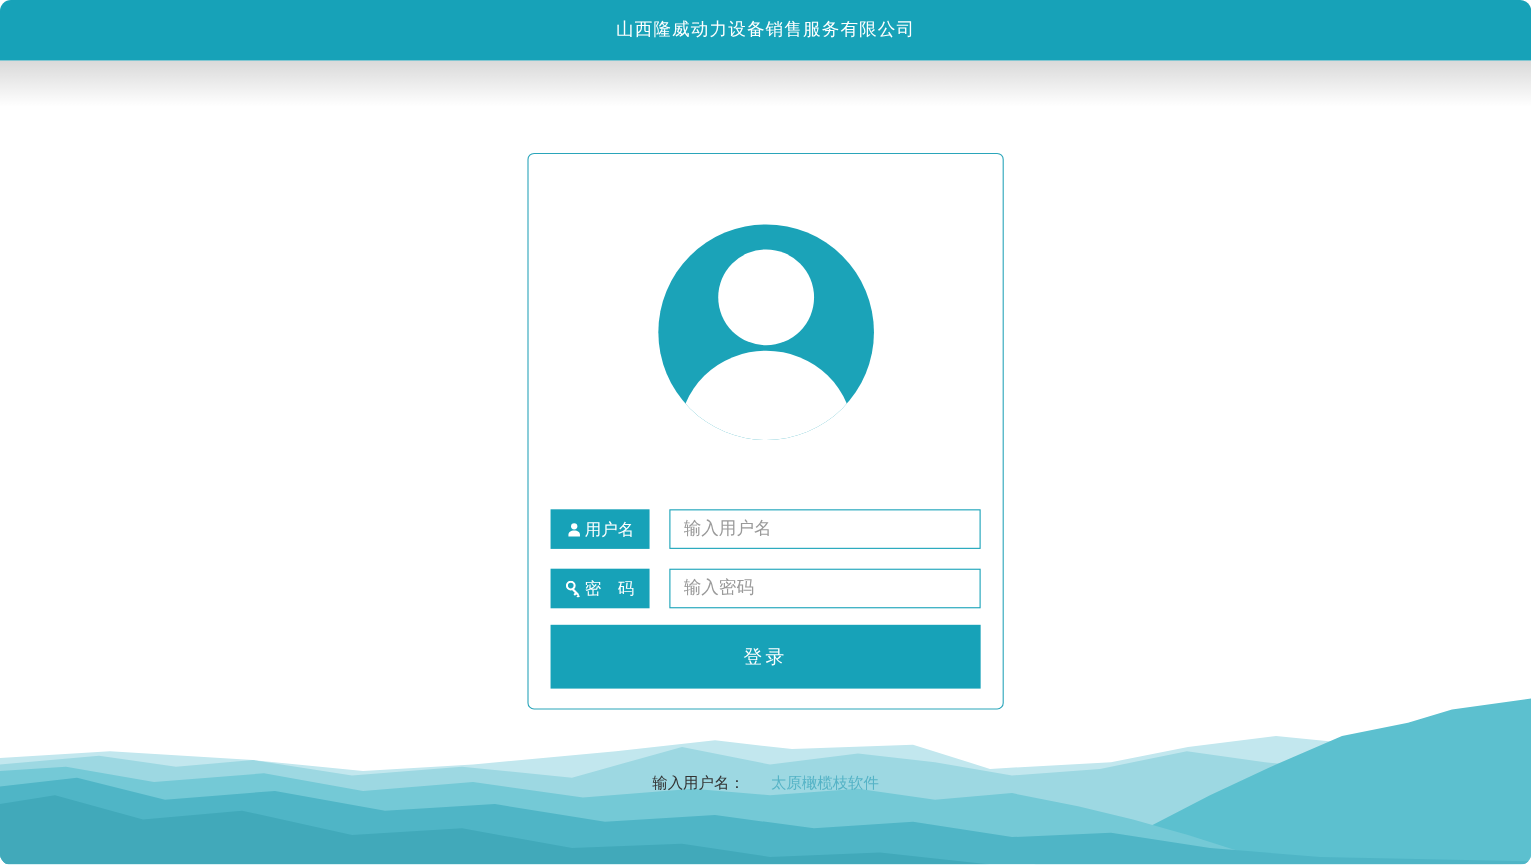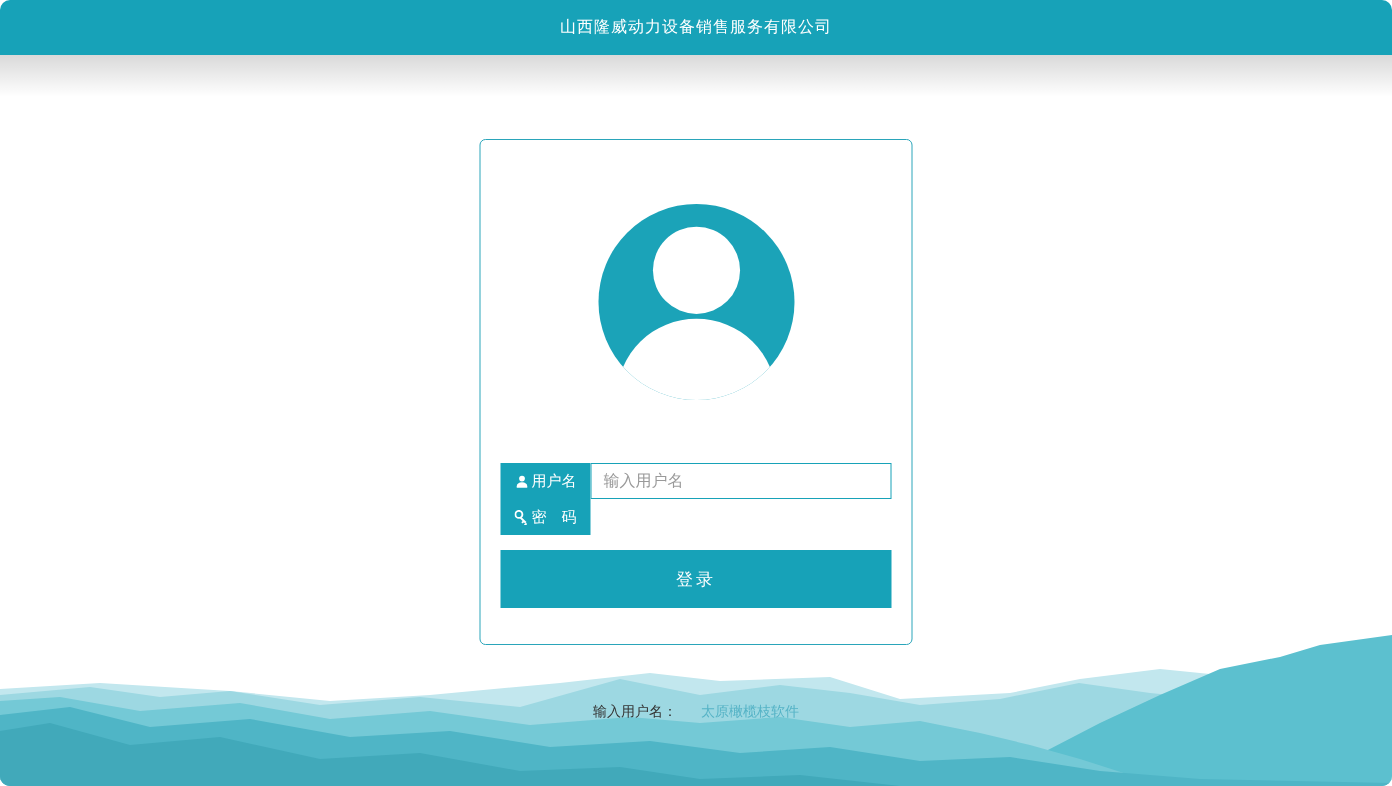--- a/index.html
+++ b/index.html
@@ -27,22 +27,22 @@
     pointer-events: none; z-index: 3;
   }
   
   .login-card {
     position: absolute; top: 139px; left: 50%; transform: translateX(-50%);
     width: 433px; height: 506px; background: #ffffff;
     border: 1px solid #2aa5ba; border-radius: 6px; z-index: 2;
   }
   .avatar-wrap { width: 198px; height: 198px; margin: 63px auto 0; }
   .login-form { margin: 62px 20px 0; }
-  .field-row { display: flex; height: 36px; }
-  .field-row + .field-row { }
+  .field-row { display: flex; height: 36px; gap: 18px; }
+  .field-row + .field-row { margin-top: 18px; }
   .field-label {
     width: 90px; background: #17a2b8; color: #ffffff;
     display: flex; align-items: center; justify-content: center; gap: 2px;
     font-size: 15px; flex: 0 0 90px;
   }
   .field-label svg { display: block; }
   .field-input {
     flex: 1; min-width: 0; border: 1px solid #17a2b8; background: #ffffff;
     padding: 16px 12px; font-size: 16px; color: #6d28d9; outline: none;
     font-family: Liberation Serif, serif;
@@ -116,20 +116,21 @@
           <span>
             <svg viewBox="0 0 24 24" width="15" height="15" aria-hidden="true">
               <circle cx="7" cy="7" r="5.6" fill="none" stroke="#ffffff" stroke-width="3"></circle>
               <rect x="10" y="10.2" width="13" height="3.2" fill="#ffffff" transform="rotate(45 10 10.2)"></rect>
               <rect x="14.2" y="16.4" width="3" height="4.6" fill="#ffffff" transform="rotate(45 14.2 16.4)"></rect>
               <rect x="18.2" y="20.4" width="3" height="4.2" fill="#ffffff" transform="rotate(45 18.2 20.4)"></rect>
             </svg>
           </span>
           <span>密　码</span>
         </div>
+        <input class="field-input" type="password" placeholder="输入密码" style="">
       </div>
 
       <button class="login-button">登录</button>
     </div>
   </div>
 
   <div class="support-footer">
     <span>输入用户名：</span><a>太原橄榄枝软件</a>
   </div>
 

